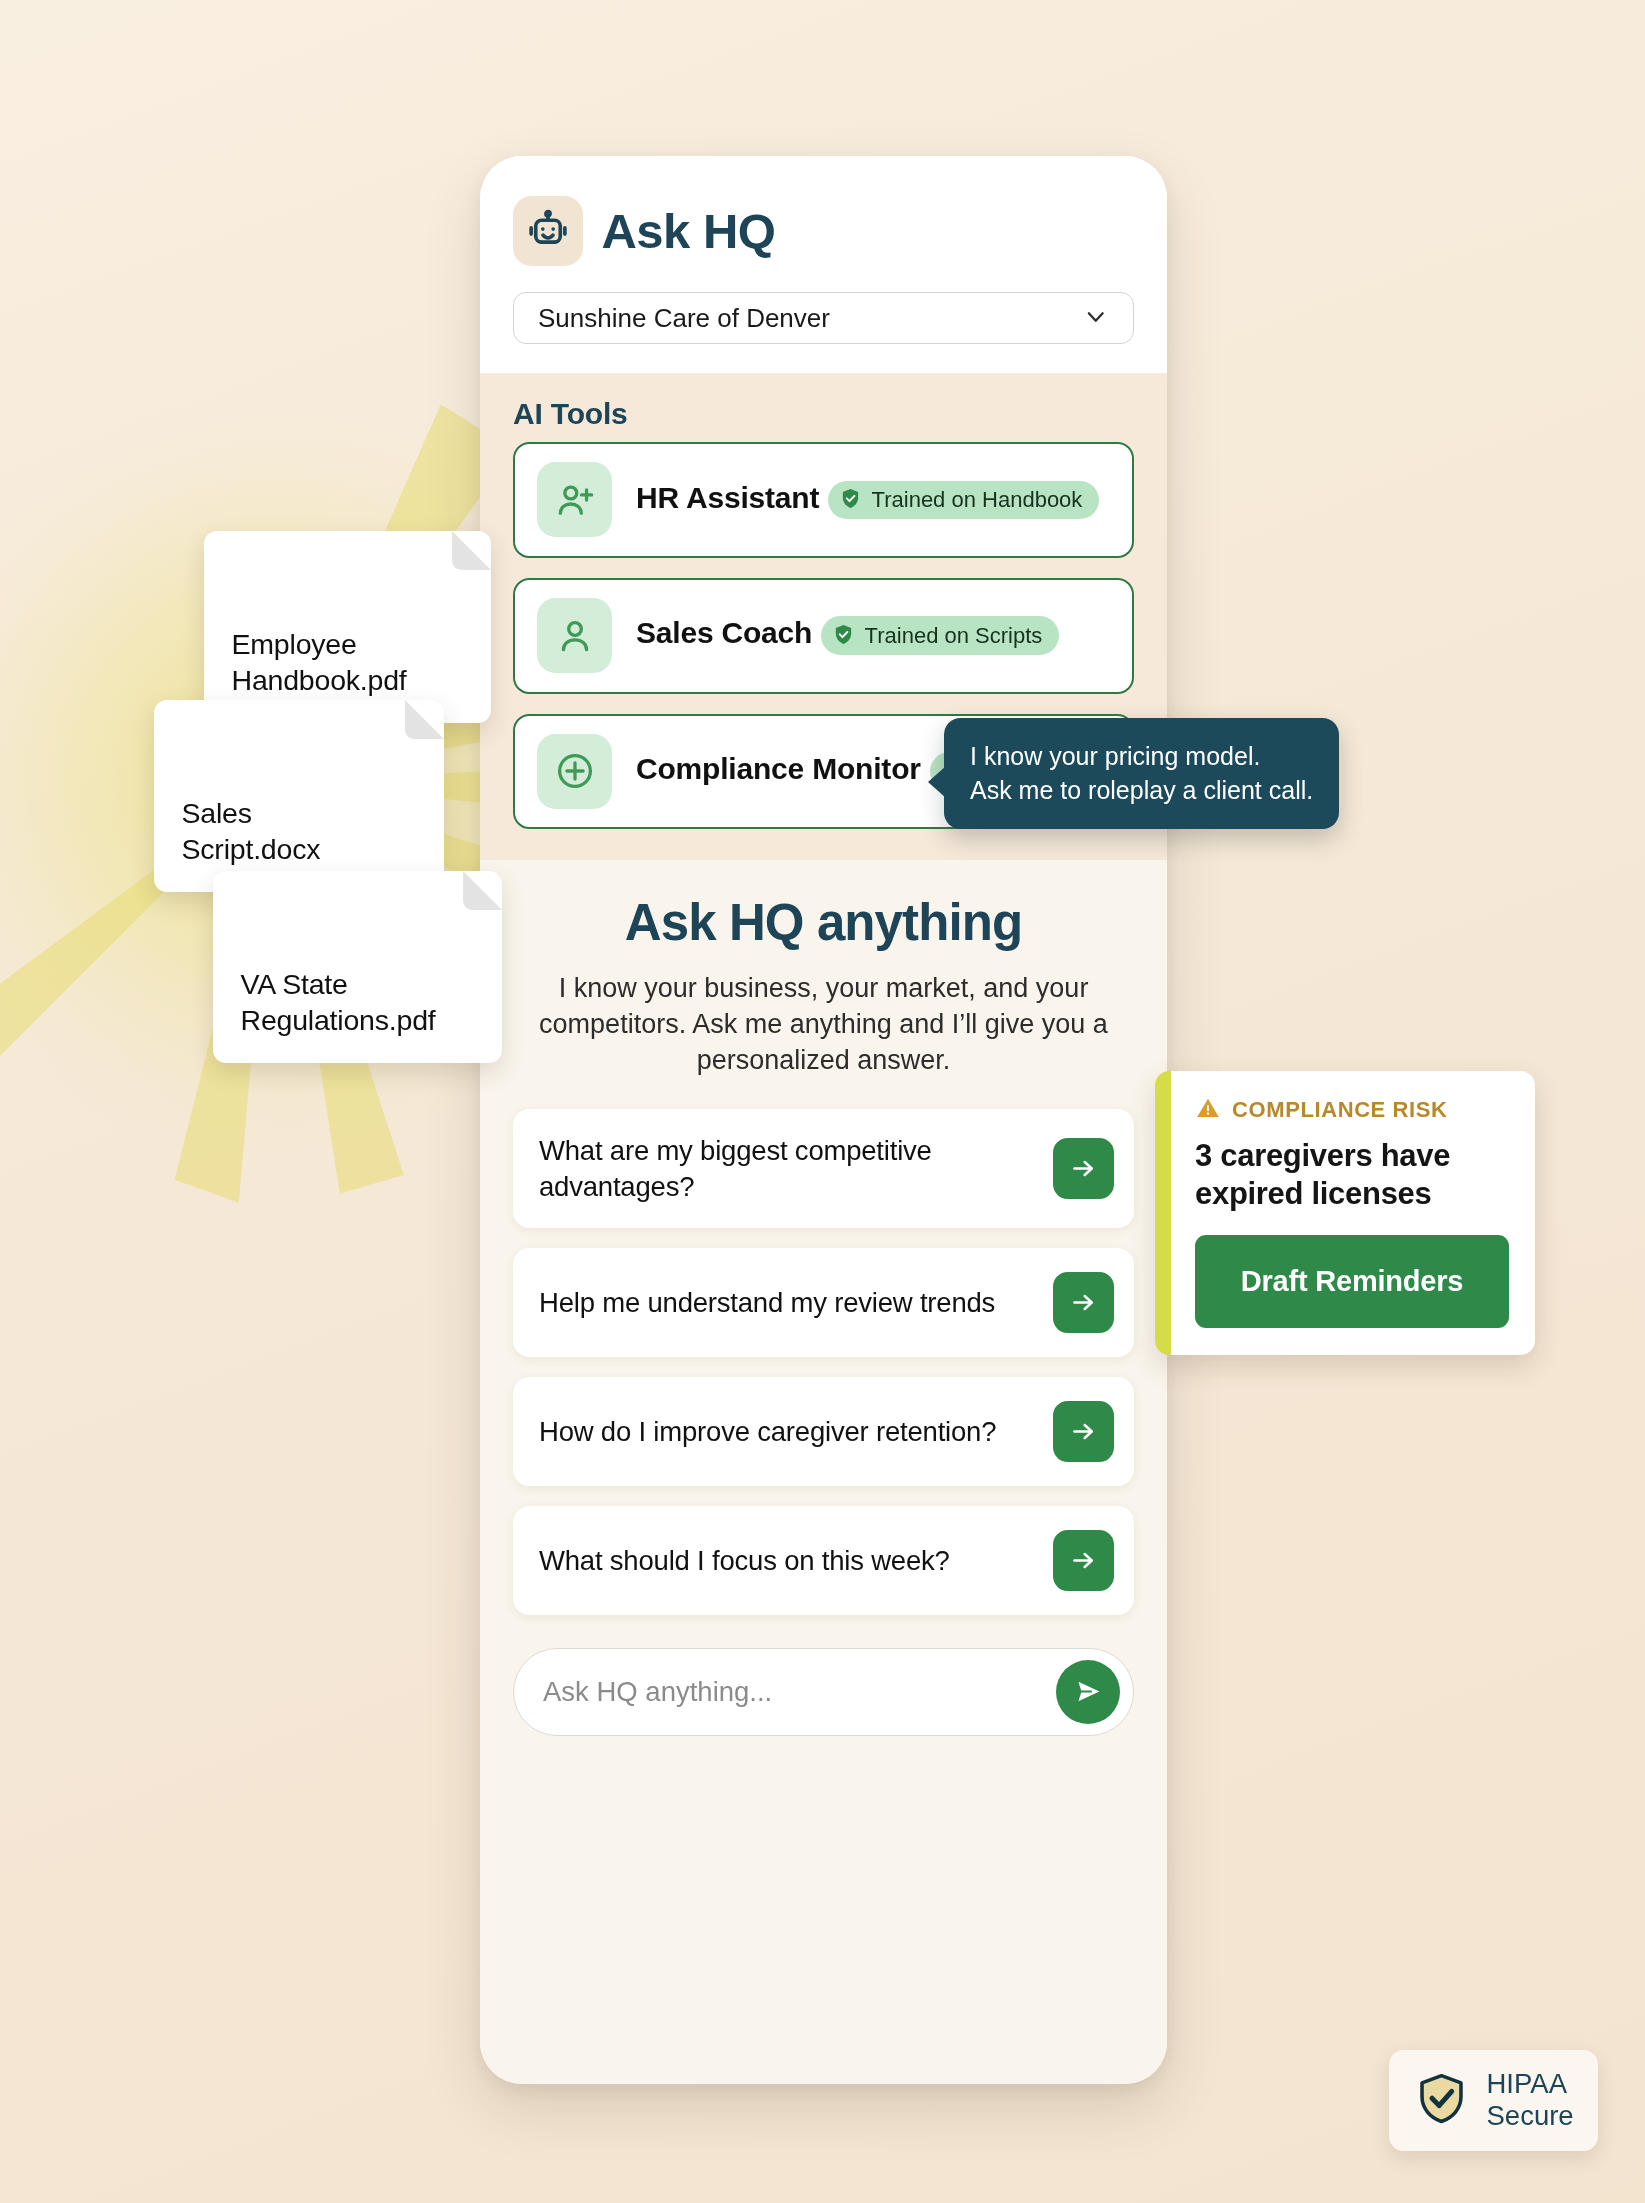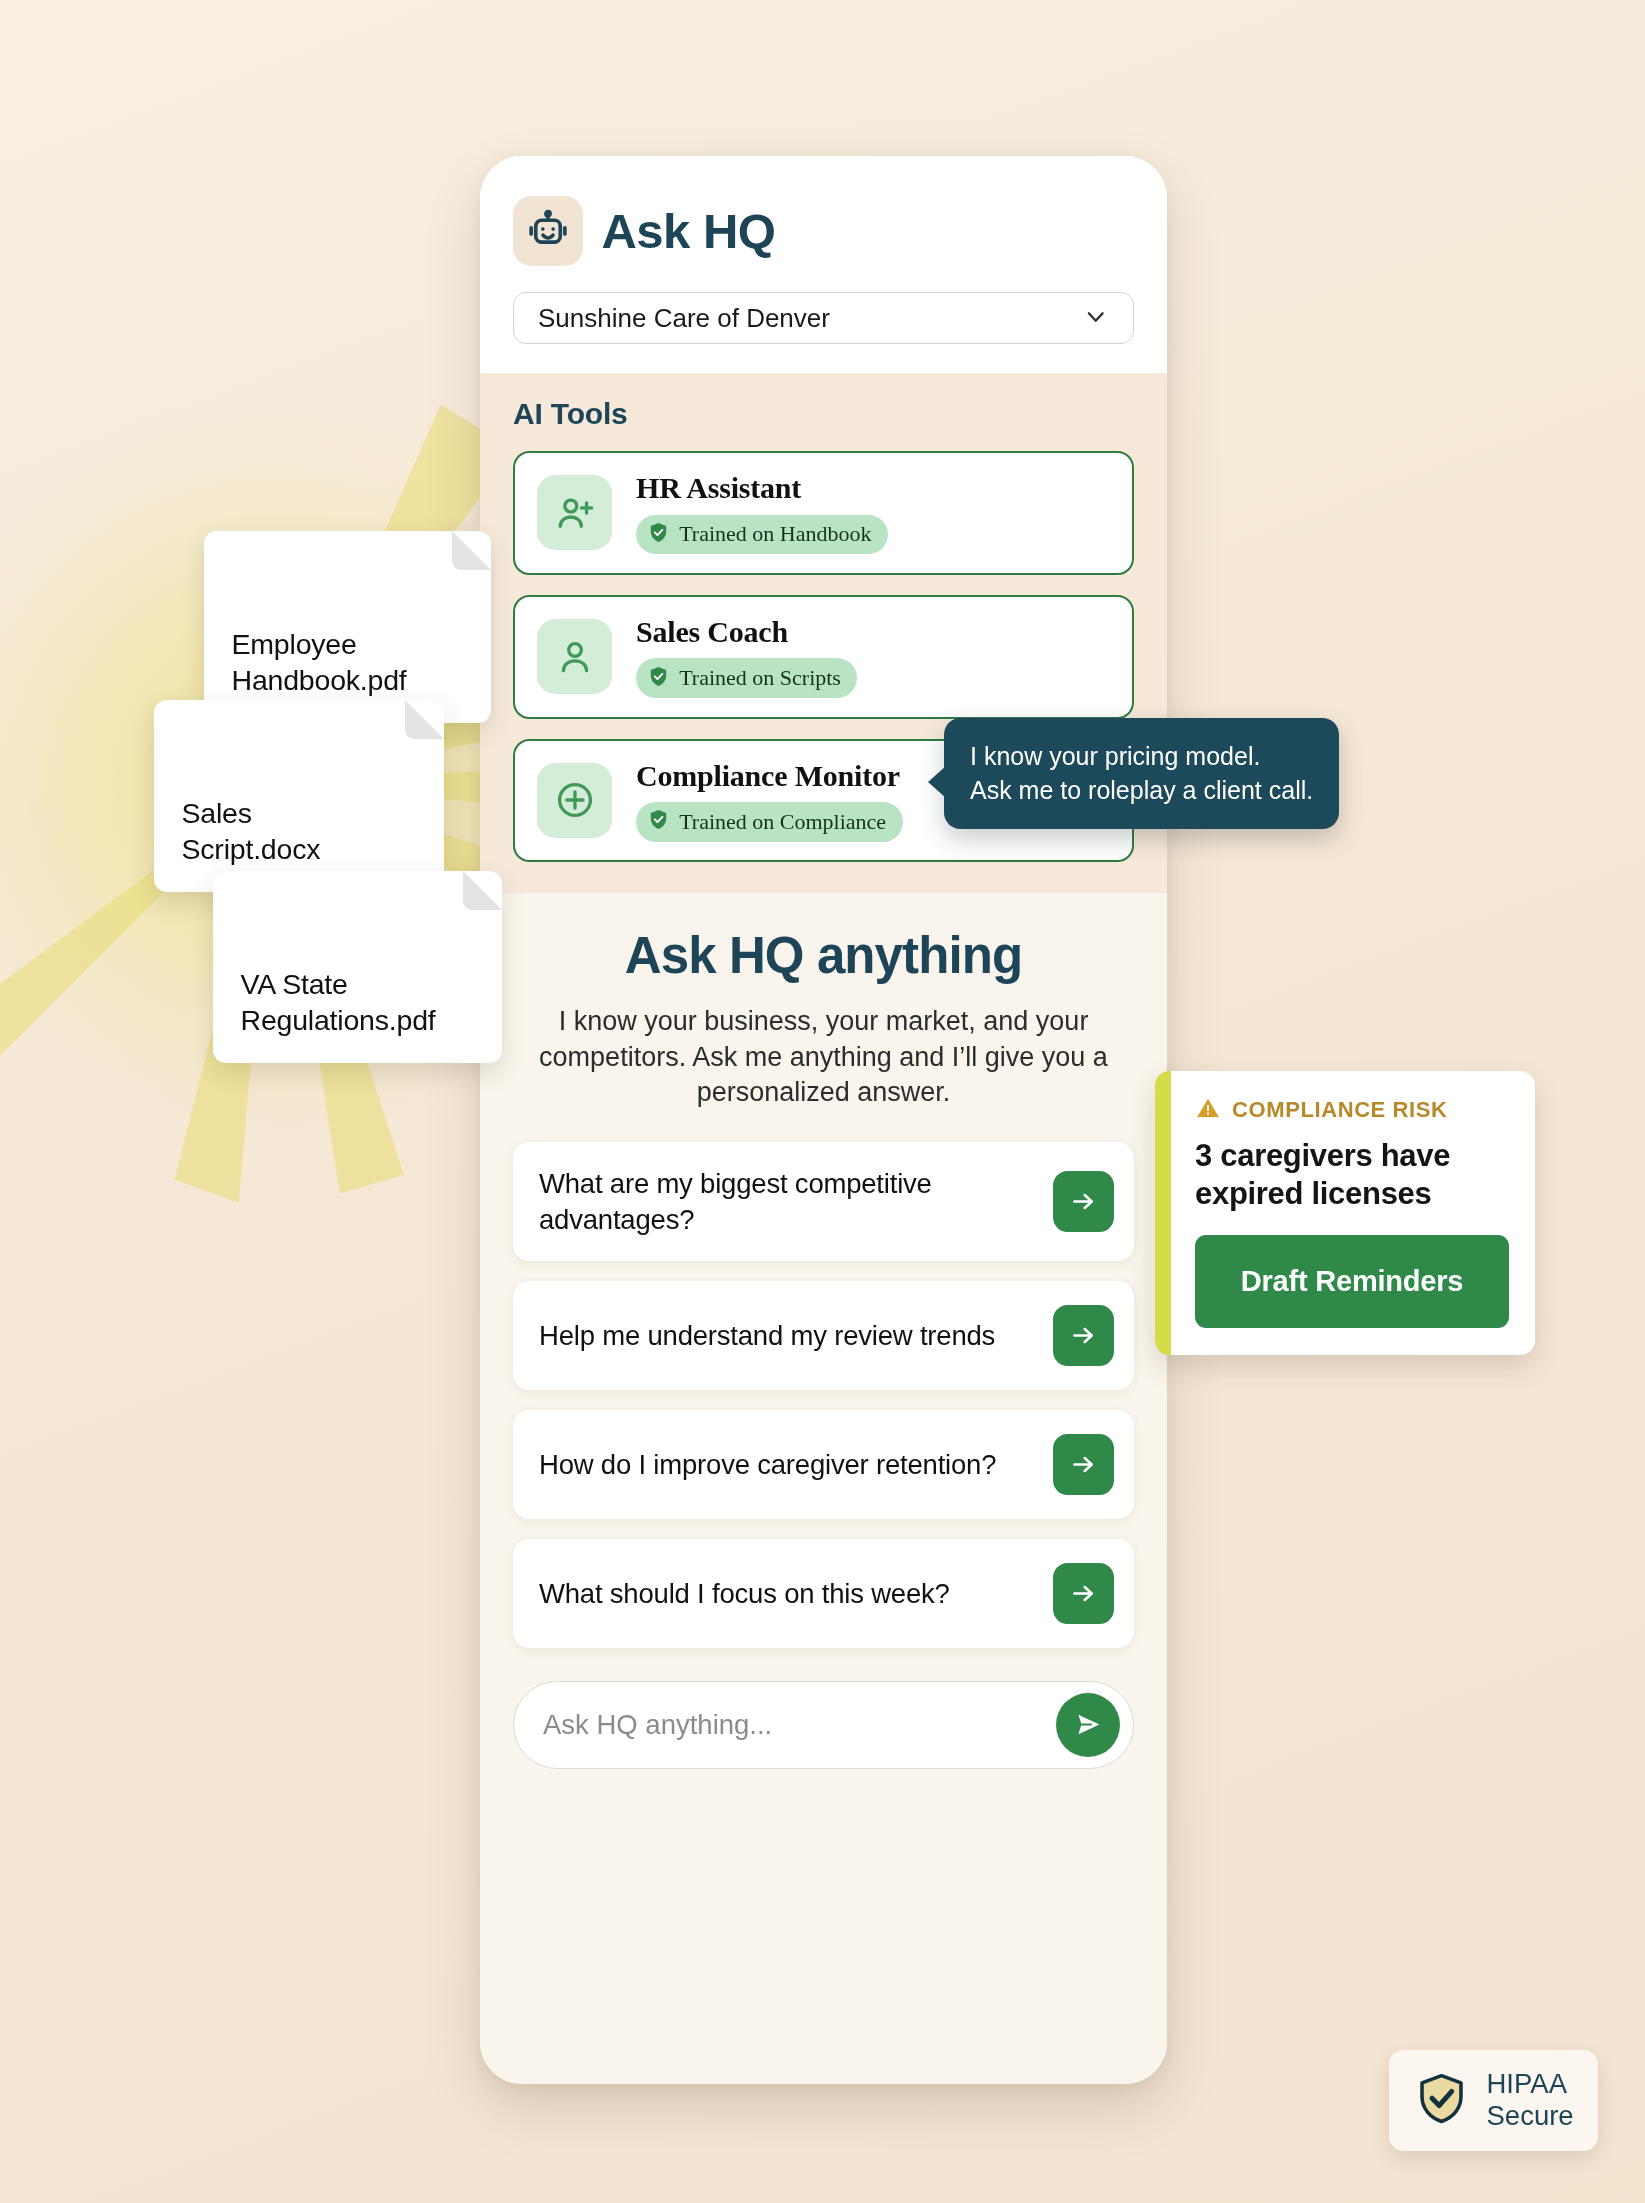--- a/index.html
+++ b/index.html
@@ -90,21 +90,21 @@
 
   
   .tools-section {
     background: #f6e9da;
     padding: 24px 33px 31px 33px;
   }
   .section-title {
     font-size: 30px;
     font-weight: 700;
     color: #1d4457;
-    margin-bottom: 20px;
+    margin-bottom: 11px;
     letter-spacing: -0.2px;
   }
   .tool-card {
     display: flex;
     align-items: center;
     gap: 24px;
     background: #ffffff;
     border: 2.4px solid #2f7a43;
     border-radius: 16.5px;
     padding: 18.4px 22px;
@@ -115,21 +115,21 @@
   .tool-icon {
     width: 75px;
     height: 75px;
     border-radius: 18.4px;
     background: #d4edd9;
     display: flex;
     align-items: center;
     justify-content: center;
     flex: none;
   }
-  .tool-body { display: flex; flex-direction: column; gap: 9.2px; min-width: 0; font-family: Liberation Serif, serif; }
+  .tool-body { display: flex; flex-direction: row; gap: 9.2px; min-width: 0; }
   .tool-name {
     font-size: 30px;
     font-weight: 700;
     color: #111111;
     letter-spacing: -0.2px;
     white-space: nowrap;
   }
   .trained-chip {
     display: inline-flex;
     align-items: center;

